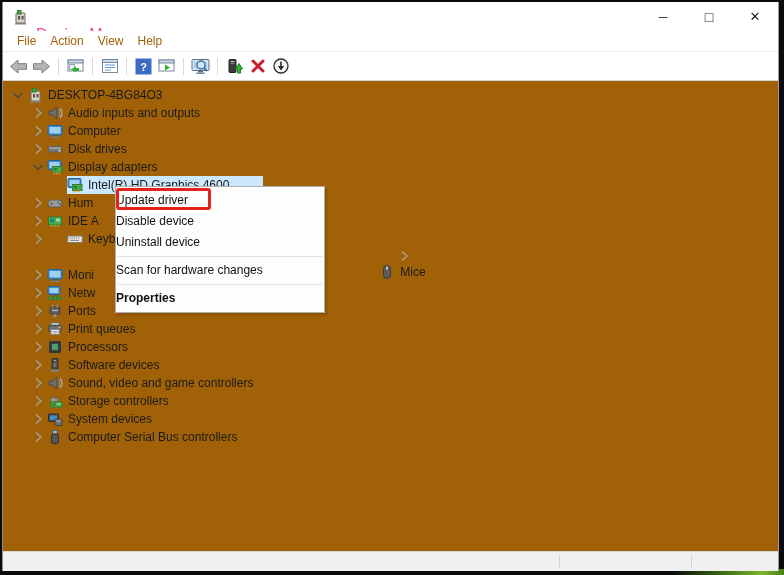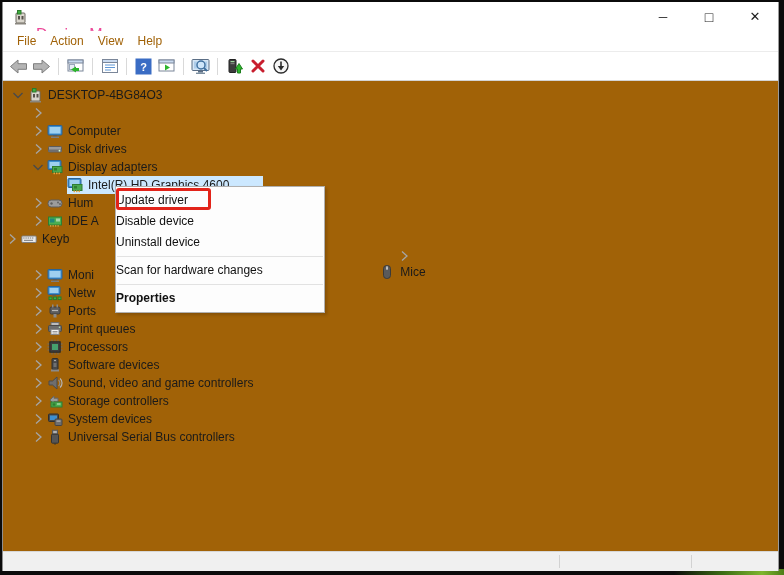--- a/index.html
+++ b/index.html
@@ -211,20 +211,30 @@
             </span>
             <span class="tree-label">DESKTOP-4BG84O3</span>
           </span>
         </div>
         <div class="tree-row" style="padding-left: 26px;">
           <span class="chev">
             <svg width="16" height="16" viewBox="0 0 16 16">
               <polyline points="6,3.5 11,8 6,12.5" fill="none" stroke="#a6a6a6" stroke-width="1.3"></polyline>
             </svg>
           </span>
+          <span class="row-inner">
+            <span class="node-icon">
+              <svg width="16" height="16" viewBox="0 0 16 16">
+                <polygon points="2,6 5.5,6 10,2 10,14 5.5,10 2,10" fill="#6e6e6e" stroke="#4a4a4a"></polygon>
+                <path d="M11.5 5 A4 4 0 0 1 11.5 11" fill="none" stroke="#8b8b8b" stroke-width="1.2"></path>
+                <path d="M13 3.5 A6 6 0 0 1 13 12.5" fill="none" stroke="#b5b5b5" stroke-width="1.2"></path>
+              </svg>
+            </span>
+            <span class="tree-label">Audio inputs and outputs</span>
+          </span>
         </div>
         <div class="tree-row" style="padding-left: 26px;">
           <span class="chev">
             <svg width="16" height="16" viewBox="0 0 16 16">
               <polyline points="6,3.5 11,8 6,12.5" fill="none" stroke="#a6a6a6" stroke-width="1.3"></polyline>
             </svg>
           </span>
           <span class="row-inner">
             <span class="node-icon">
               <svg width="16" height="16" viewBox="0 0 16 16">
@@ -324,21 +334,21 @@
                 <rect x="9" y="5.5" width="4" height="3" fill="#a5d6a7"></rect>
                 <rect x="3" y="12" width="1.3" height="1.8" fill="#c79b3b"></rect>
                 <rect x="5.5" y="12" width="1.3" height="1.8" fill="#c79b3b"></rect>
                 <rect x="8" y="12" width="1.3" height="1.8" fill="#c79b3b"></rect>
                 <rect x="10.5" y="12" width="1.3" height="1.8" fill="#c79b3b"></rect>
               </svg>
             </span>
             <span class="tree-label">IDE A</span>
           </span>
         </div>
-        <div class="tree-row" style="">
+        <div class="tree-row" style="padding-left: 26px; gap: 20px;">
           <span class="chev">
             <svg width="16" height="16" viewBox="0 0 16 16">
               <polyline points="6,3.5 11,8 6,12.5" fill="none" stroke="#a6a6a6" stroke-width="1.3"></polyline>
             </svg>
           </span>
           <span class="row-inner">
             <span class="node-icon">
               <svg width="16" height="16" viewBox="0 0 16 16">
                 <rect x="0.8" y="5" width="14.4" height="6.5" rx="0.8" fill="#e9e9e9" stroke="#7d7d7d"></rect>
                 <g fill="#8d8d8d">
@@ -564,21 +574,21 @@
           <span class="row-inner">
             <span class="node-icon">
               <svg width="16" height="16" viewBox="0 0 16 16">
                 <rect x="5.5" y="1.2" width="5" height="4" fill="#8a8a8a" stroke="#5a5a5a"></rect>
                 <rect x="6.6" y="2.2" width="1" height="1.6" fill="#dedede"></rect>
                 <rect x="8.4" y="2.2" width="1" height="1.6" fill="#dedede"></rect>
                 <rect x="4.5" y="5.2" width="7" height="9" rx="1" fill="#555" stroke="#333"></rect>
                 <line x1="8" y1="14.2" x2="8" y2="15.8" stroke="#333"></line>
               </svg>
             </span>
-            <span class="tree-label">Universal Serial Bus controllers</span>
+            <span class="tree-label">Computer Serial Bus controllers</span>
           </span>
         </div>
       </div>
 
     <div class="statusbar">
       <div class="sb-sep s1"></div>
       <div class="sb-sep s2"></div>
     </div>
   </div>
 

